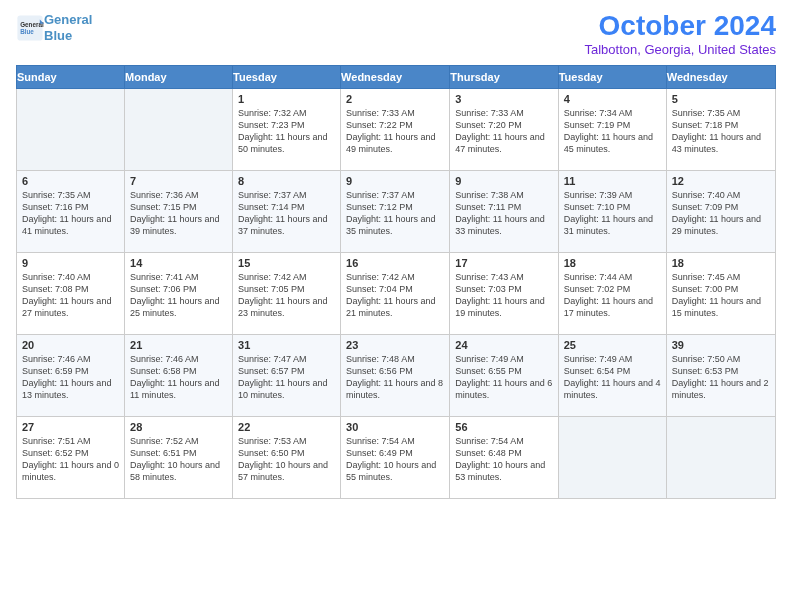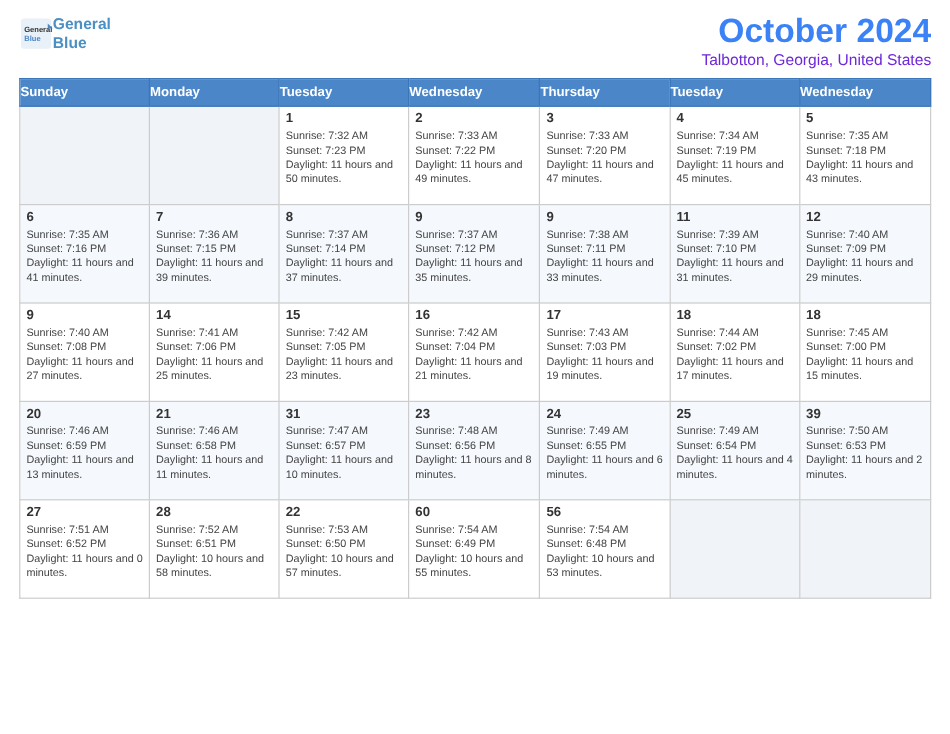--- a/index.html
+++ b/index.html
@@ -253,21 +253,21 @@
           </td>
           <td>
             <div class="day-num">28</div>
             <div class="day-info">Sunrise: 7:52 AM<br>Sunset: 6:51 PM<br>Daylight: 10 hours and 58 minutes.</div>
           </td>
           <td>
             <div class="day-num">22</div>
             <div class="day-info">Sunrise: 7:53 AM<br>Sunset: 6:50 PM<br>Daylight: 10 hours and 57 minutes.</div>
           </td>
           <td>
-            <div class="day-num">60</div>
+            <div class="day-num">30</div>
             <div class="day-info">Sunrise: 7:54 AM<br>Sunset: 6:49 PM<br>Daylight: 10 hours and 55 minutes.</div>
           </td>
           <td>
             <div class="day-num">56</div>
             <div class="day-info">Sunrise: 7:54 AM<br>Sunset: 6:48 PM<br>Daylight: 10 hours and 53 minutes.</div>
           </td>
           <td class="empty-cell"></td>
           <td class="empty-cell"></td>
         </tr>
       </tbody>

